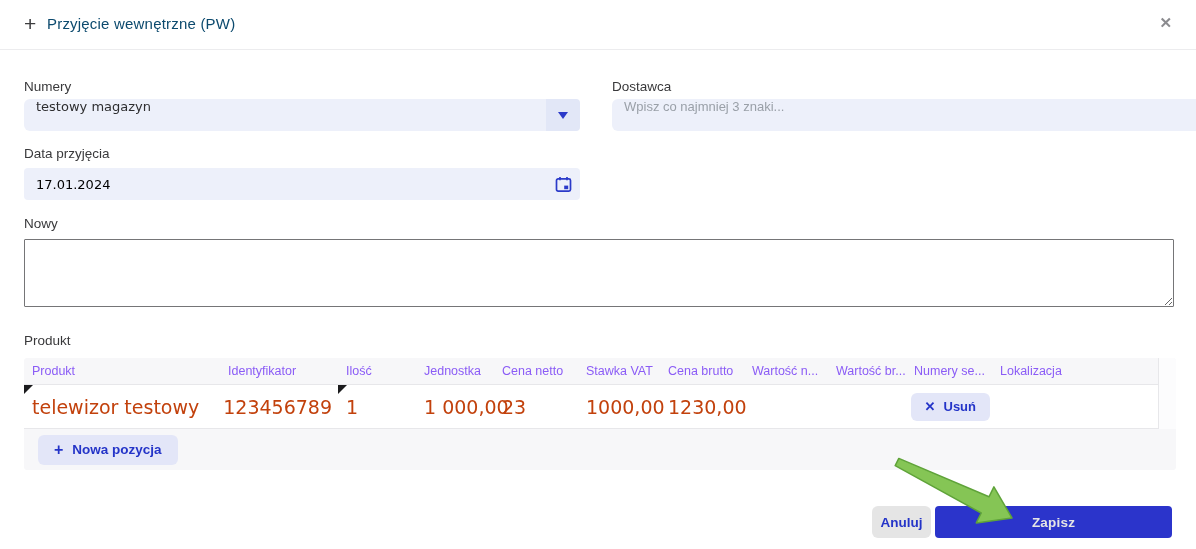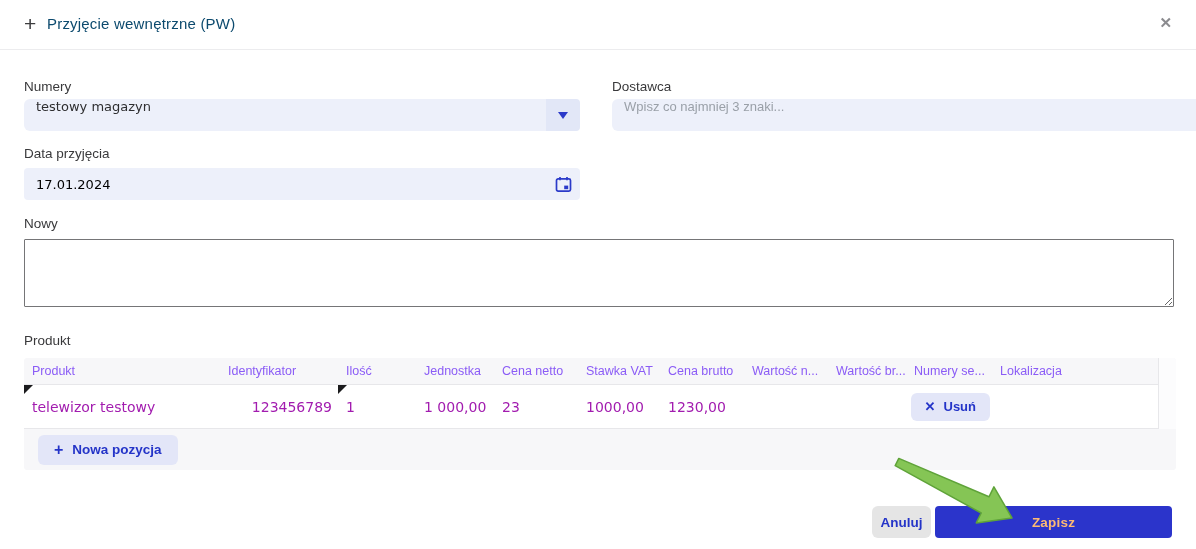--- a/index.html
+++ b/index.html
@@ -24,34 +24,34 @@
   .date-input { flex:1; background:transparent; border:none; outline:none; padding:0 12px; font-size:13px; color:#000000; font-family:"DejaVu Sans","Liberation Sans",sans-serif; }
   .cal-btn { width:34px; height:32px; display:flex; align-items:center; justify-content:center; cursor:pointer; }
   .opis-area { position:absolute; border:1px solid #757577; border-radius:1px; resize:both; font-family:"Liberation Sans",sans-serif; font-size:13px; padding:6px 8px; outline:none; background:#fff; }
 
   
   .grid-wrap { position:absolute; left:24px; top:358px; width:1152px; height:112px; background:#f7f7f9; border-radius:3px; }
   .grid-cols { display:grid; grid-template-columns:196px 118px 78px 78px 84px 82px 84px 84px 78px 86px 86px 1fr; }
   .grid-head { height:27px; align-items:center; border-bottom:1px solid #e7e7ea; padding-right:18px; }
   .ghc { font-size:12.5px; color:#8b5cf6; padding-left:8px; white-space:nowrap; overflow:hidden; }
   .grid-row { position:relative; height:44px; background:#fff; align-items:center; border-bottom:1px solid #e7e7ea; padding-right:18px; }
-  .grc { position:relative; font-size:14px; color:#a21caf; padding-left:8px; white-space:nowrap; height:100%; display:flex; align-items:center; font-family:"DejaVu Sans","Liberation Sans",sans-serif; }
+  .grc { position:relative; font-size:19px; color:#c2410c; padding-left:8px; white-space:nowrap; height:100%; display:flex; align-items:center; font-family:"DejaVu Sans","Liberation Sans",sans-serif; }
   .grc.num-end { justify-content:flex-end; padding-right:6px; }
   .cell-marker { position:absolute; left:0; top:0; width:0; height:0; border-left:9px solid #1b1b1d; border-bottom:9px solid transparent; }
   .gutter { position:absolute; right:0; top:0; width:18px; height:71px; background:#fcfcfd; border-left:1px solid #e7e7ea; border-radius:0 3px 0 0; }
   .actions-cell { display:flex; justify-content:flex-end; align-items:center; height:100%; padding-right:2px; }
   .btn-usun { display:flex; align-items:center; gap:8px; background:#e3e6f8; border:none; border-radius:6px; height:28px; padding:0 14px; cursor:pointer; color:#2434c8; font-size:13px; font-weight:700; font-family:"Liberation Sans",sans-serif; }
   .btn-usun .x { font-size:13px; font-weight:700; }
   .grid-footer { position:absolute; left:0; bottom:0; width:100%; height:41px; display:flex; align-items:center; gap:16px; padding-left:14px; }
   .btn-soft { display:flex; align-items:center; gap:9px; background:#e3e6f8; border:none; border-radius:6px; height:30px; padding:0 16px; cursor:pointer; color:#2434c8; font-size:13.5px; font-weight:600; font-family:"Liberation Sans",sans-serif; }
   .btn-soft .plus { font-size:16px; font-weight:700; line-height:16px; }
 
   
   .btn-anuluj { position:absolute; left:872px; top:506px; width:59px; height:32px; background:#e5e5e5; color:#2434c8; border:none; border-radius:6px; font-size:13.5px; font-weight:600; cursor:pointer; font-family:"Liberation Sans",sans-serif; }
-  .btn-zapisz { position:absolute; left:935px; top:506px; width:237px; height:32px; background:#2b34cb; color:#fdba74; border:none; border-radius:4px; font-size:13.5px; font-weight:700; cursor:pointer; font-family:"Liberation Sans",sans-serif; letter-spacing:.2px; }
+  .btn-zapisz { position:absolute; left:935px; top:506px; width:237px; height:32px; background:#2b34cb; color:#e5e5e5; border:none; border-radius:4px; font-size:13.5px; font-weight:700; cursor:pointer; font-family:"Liberation Sans",sans-serif; letter-spacing:.2px; }
 
   .arrow-annot { position:absolute; left:860px; top:448px; width:200px; height:100px; pointer-events:none; }
 </style>
 </head>
 <body>
 
 <div class="canvas">
 
   <div class="dlg-header">
     <span class="plus-icon">+</span>

